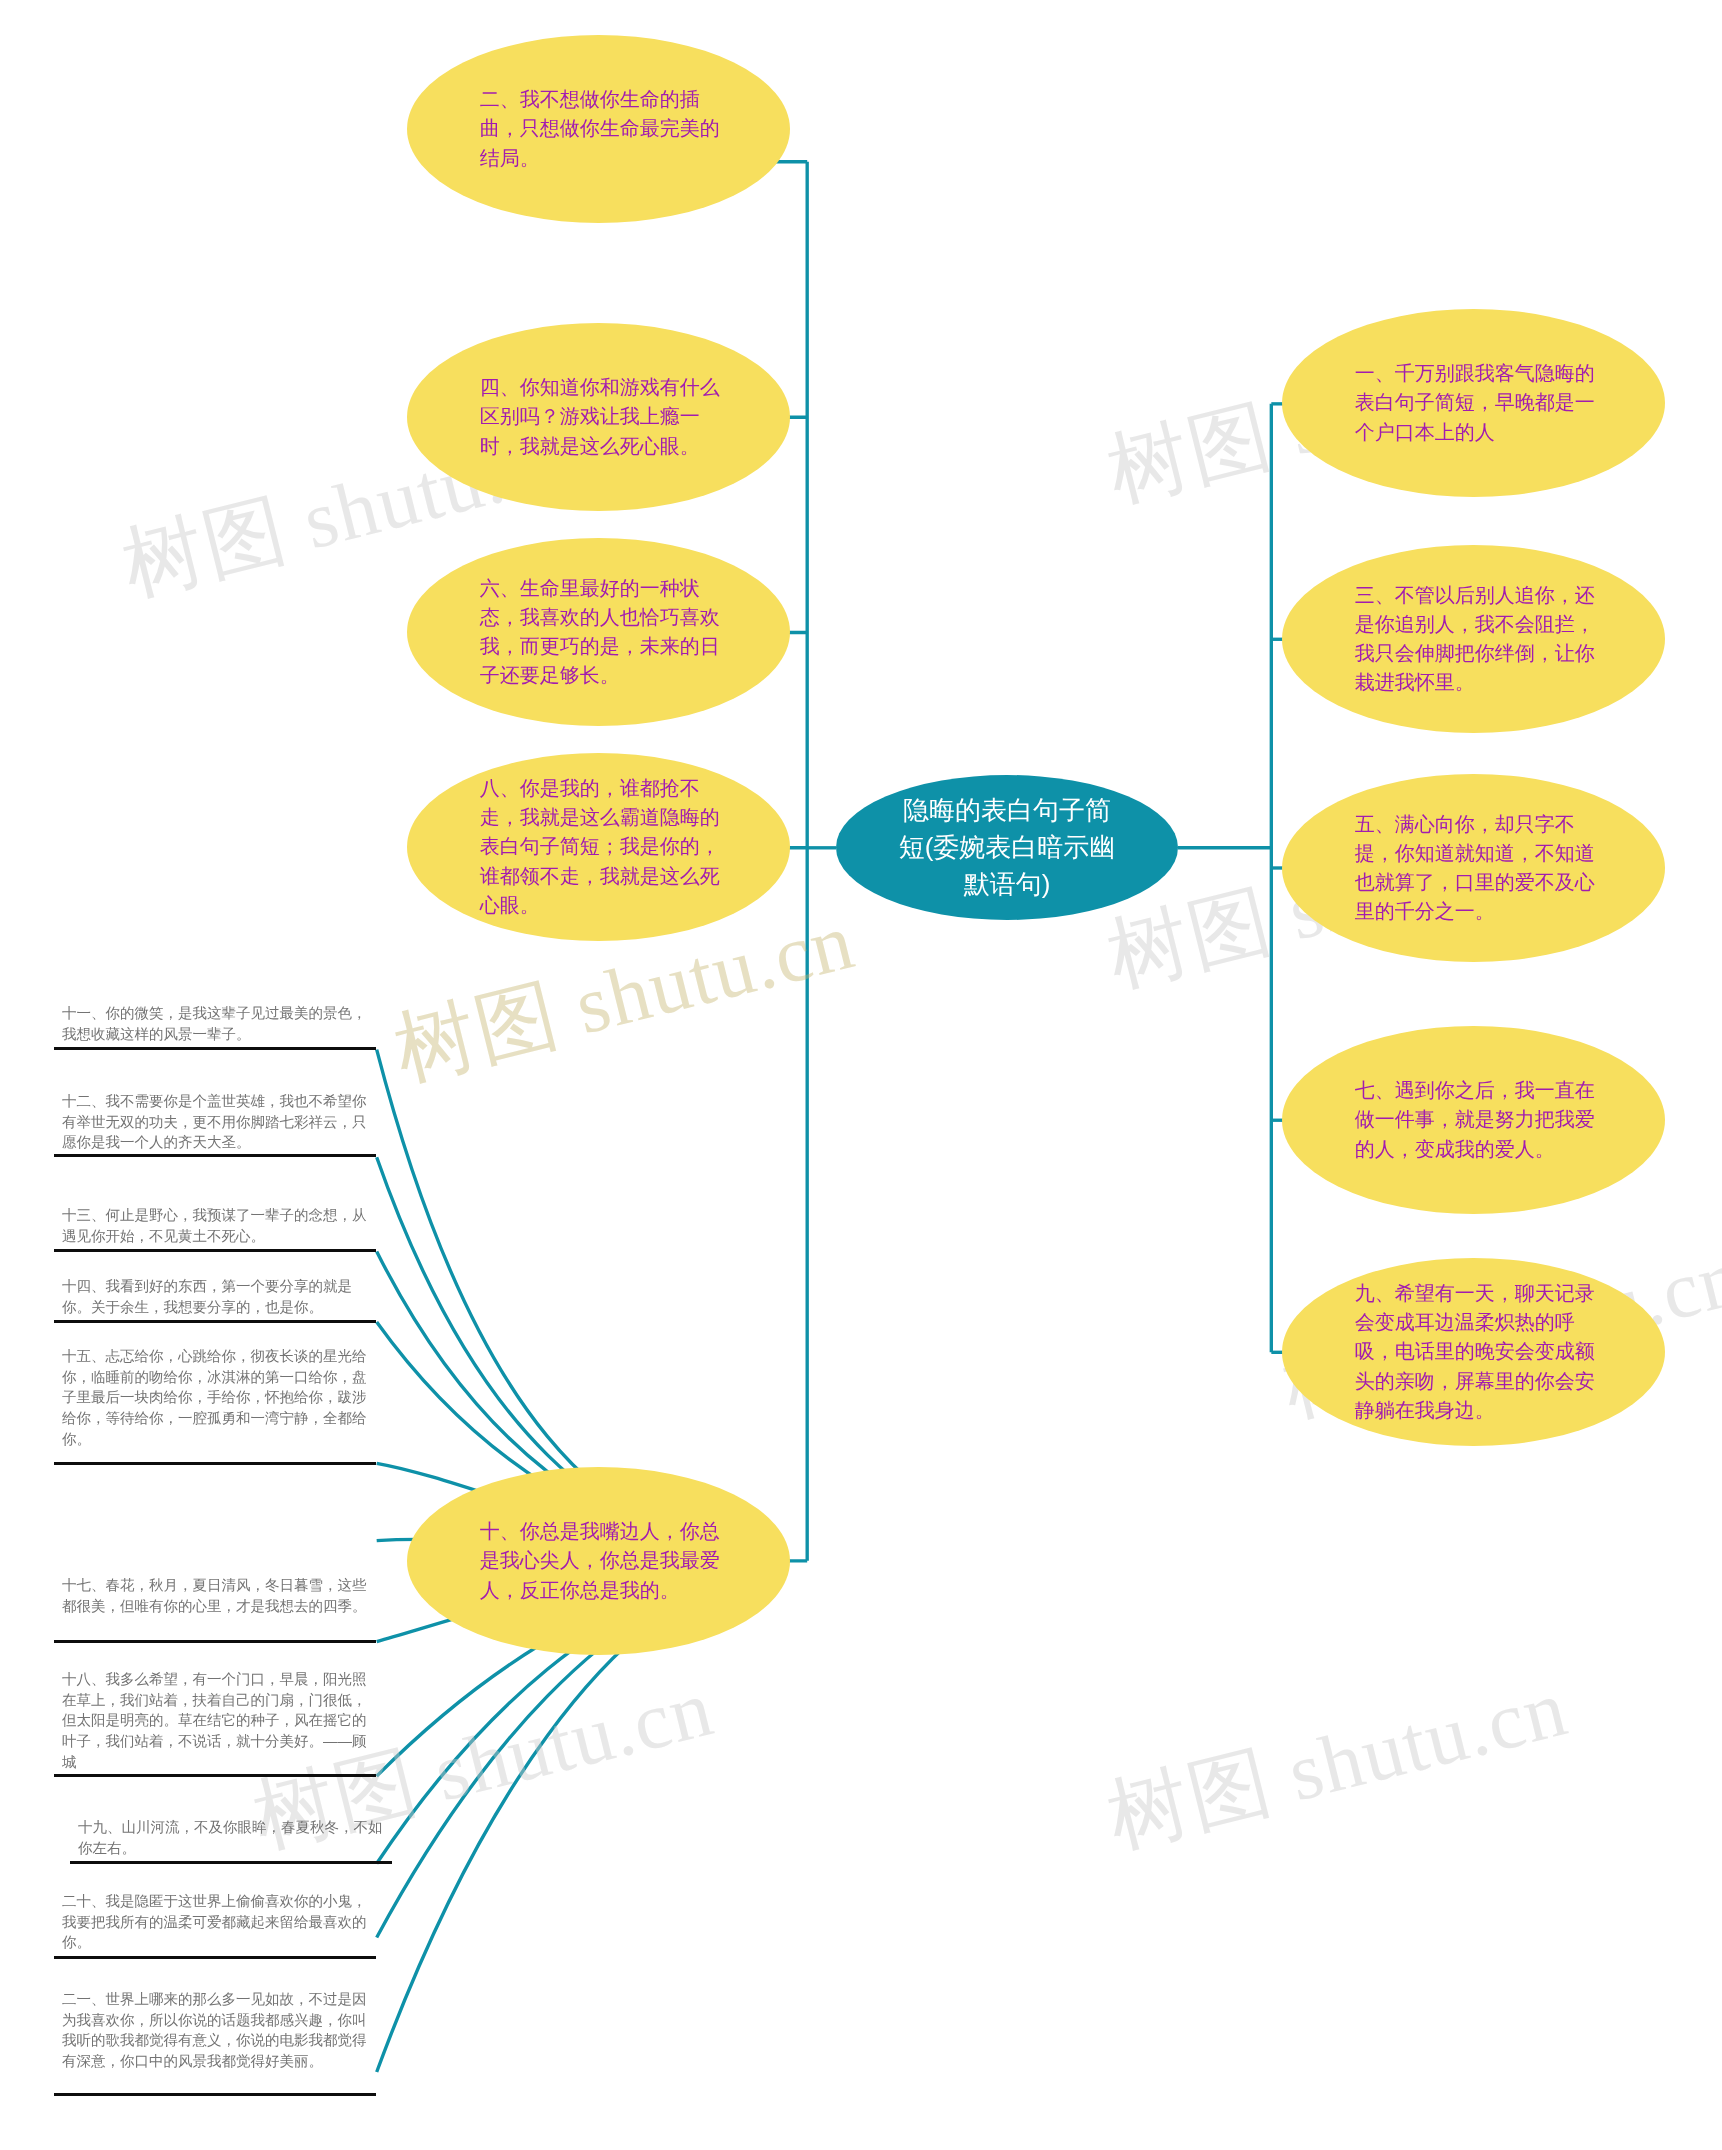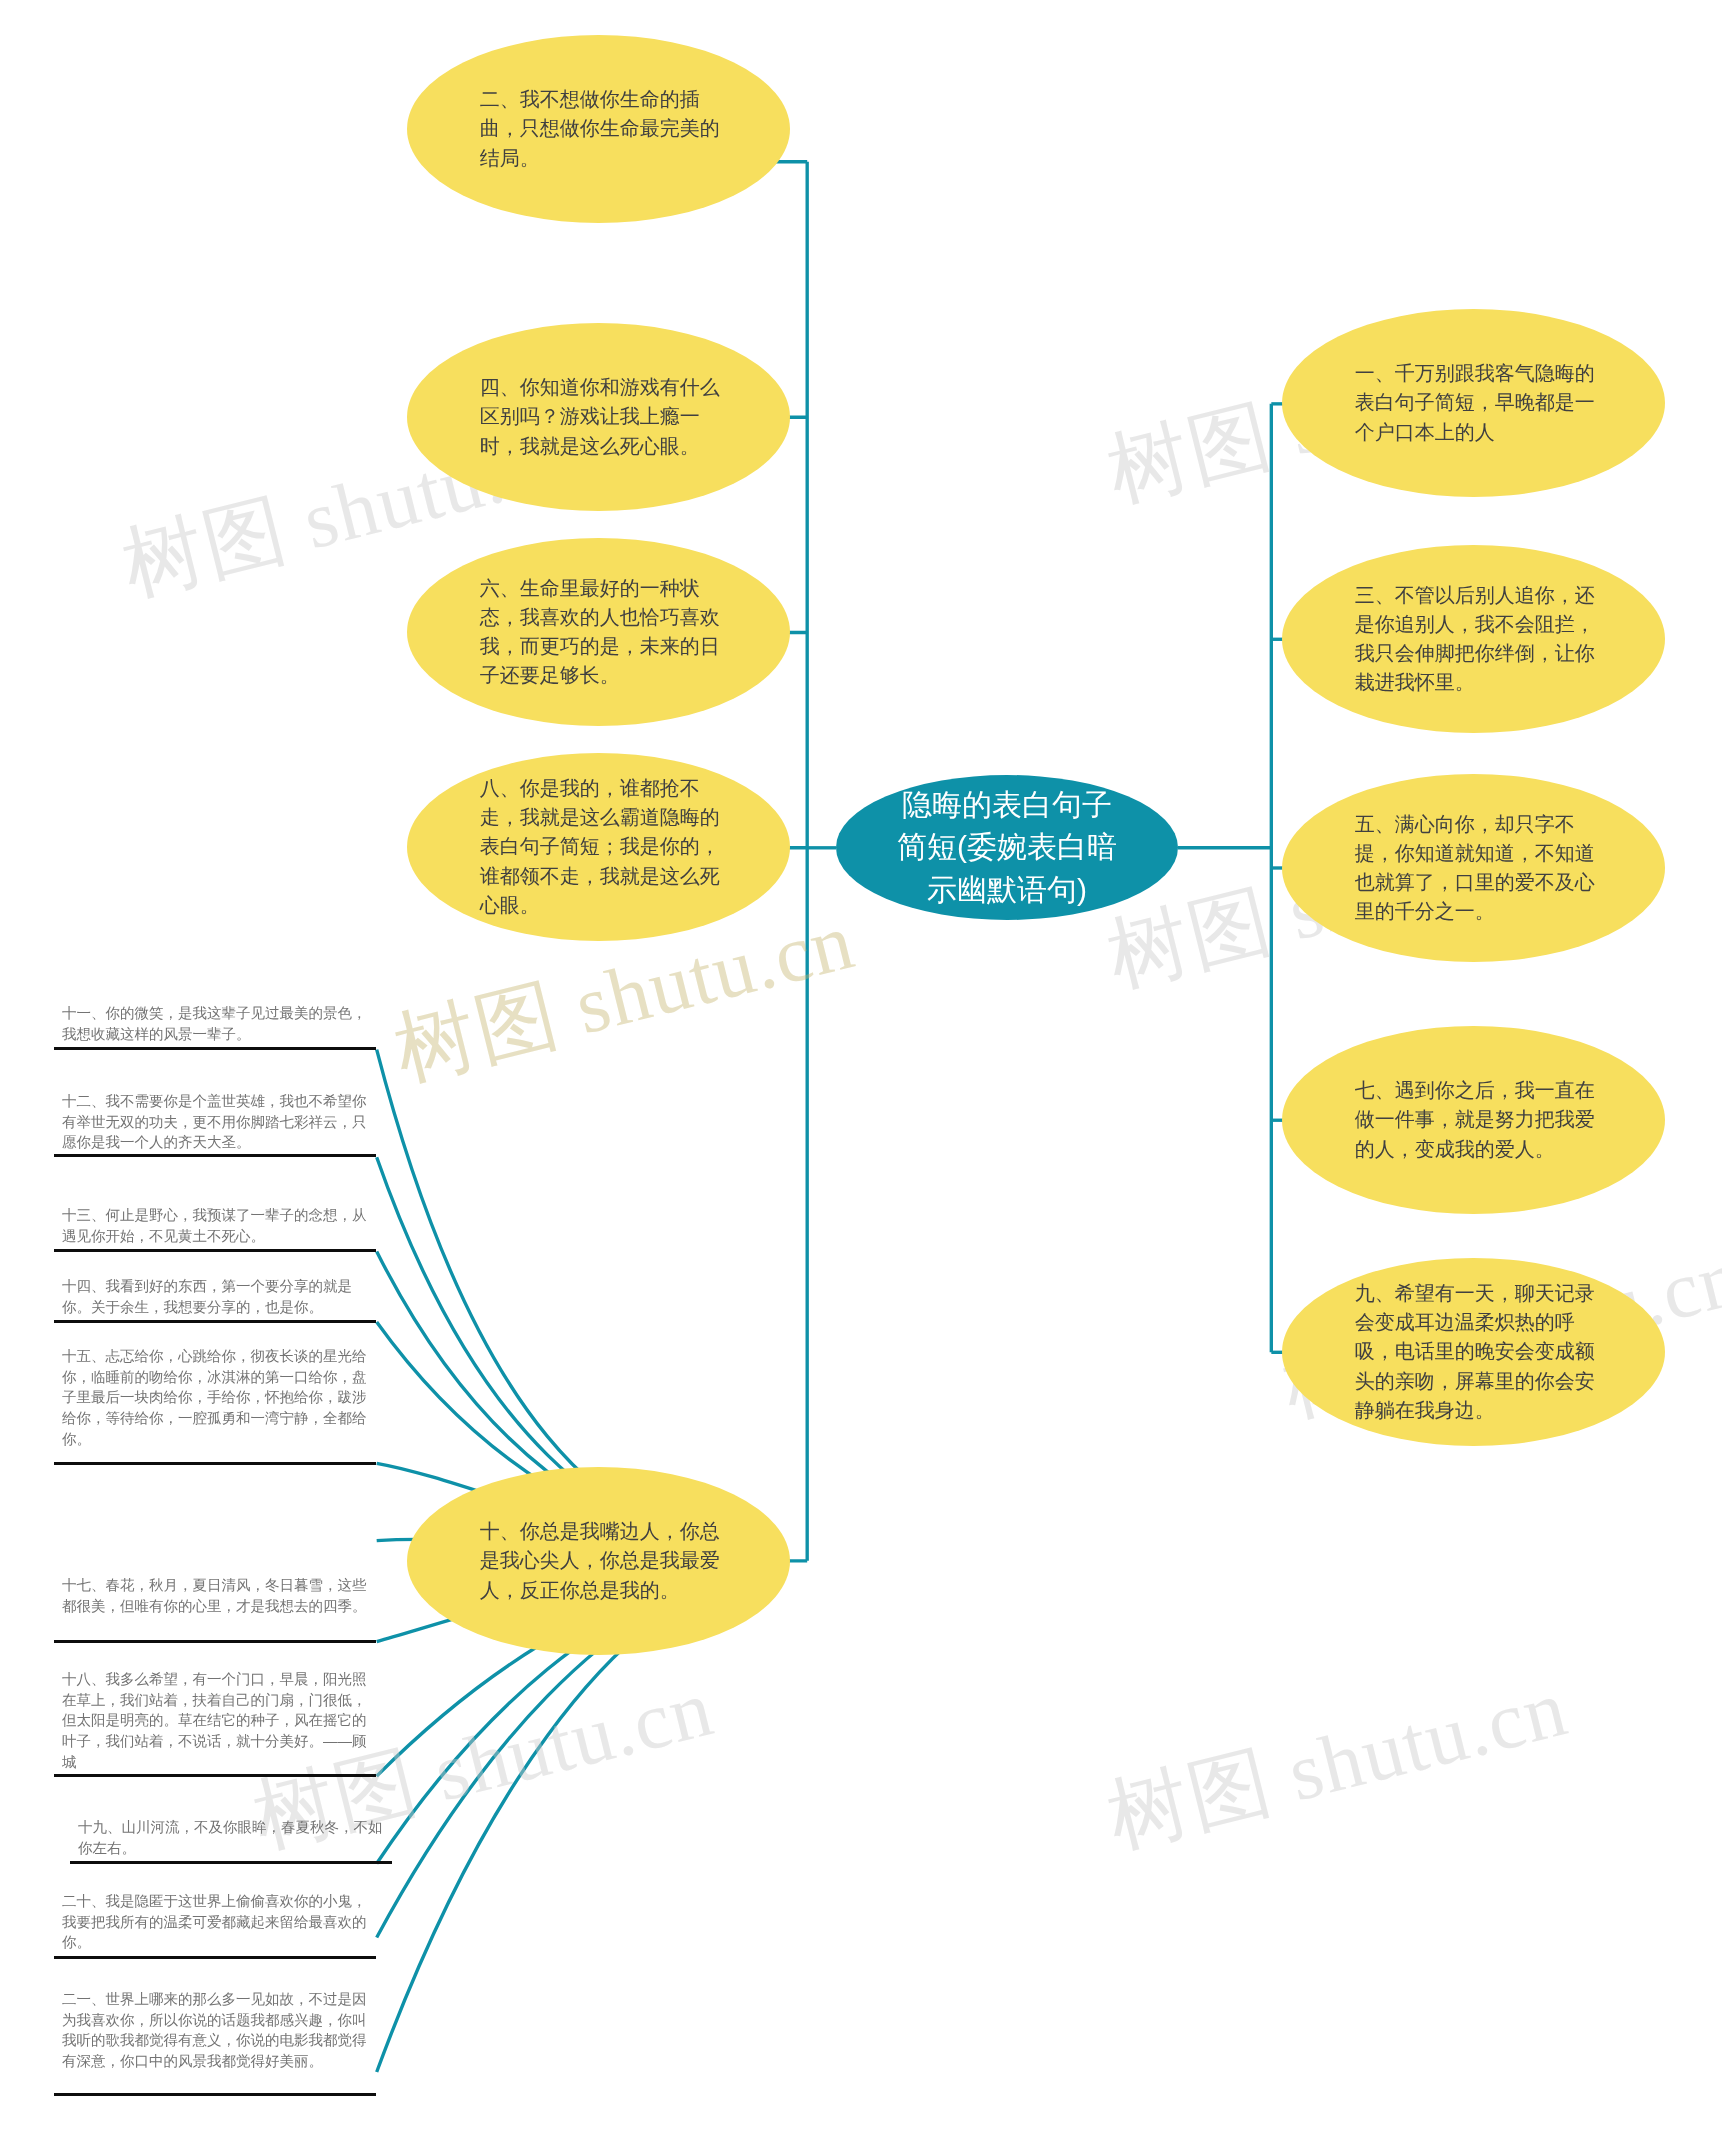--- a/index.html
+++ b/index.html
@@ -51,40 +51,40 @@
     height: 145px;
     border-radius: 50%;
     background: #0e91a8;
     display: flex;
     align-items: center;
     justify-content: center;
     z-index: 5;
   }
   #root-node .root-text {
     color: #ffffff;
-    font-size: 30px;
+    font-size: 26px;
     line-height: 1.42;
     text-align: center;
     width: 222px;
   }
 
   
   .ellipse {
     position: absolute;
     border-radius: 50%;
     background: #f7df5e;
     display: flex;
     align-items: center;
     justify-content: center;
     z-index: 4;
   }
   .ellipse .etext {
     font-size: 20px;
     line-height: 1.46;
-    color: #404040;
+    color: #a21caf;
     text-align: left;
     width: 64%;
   }
   .ellipse.left .etext { margin-left: 2%; }
   .ellipse.right .etext { margin-left: 2%; }
 
   
   .rect-node {
     position: absolute;
     background: transparent;

